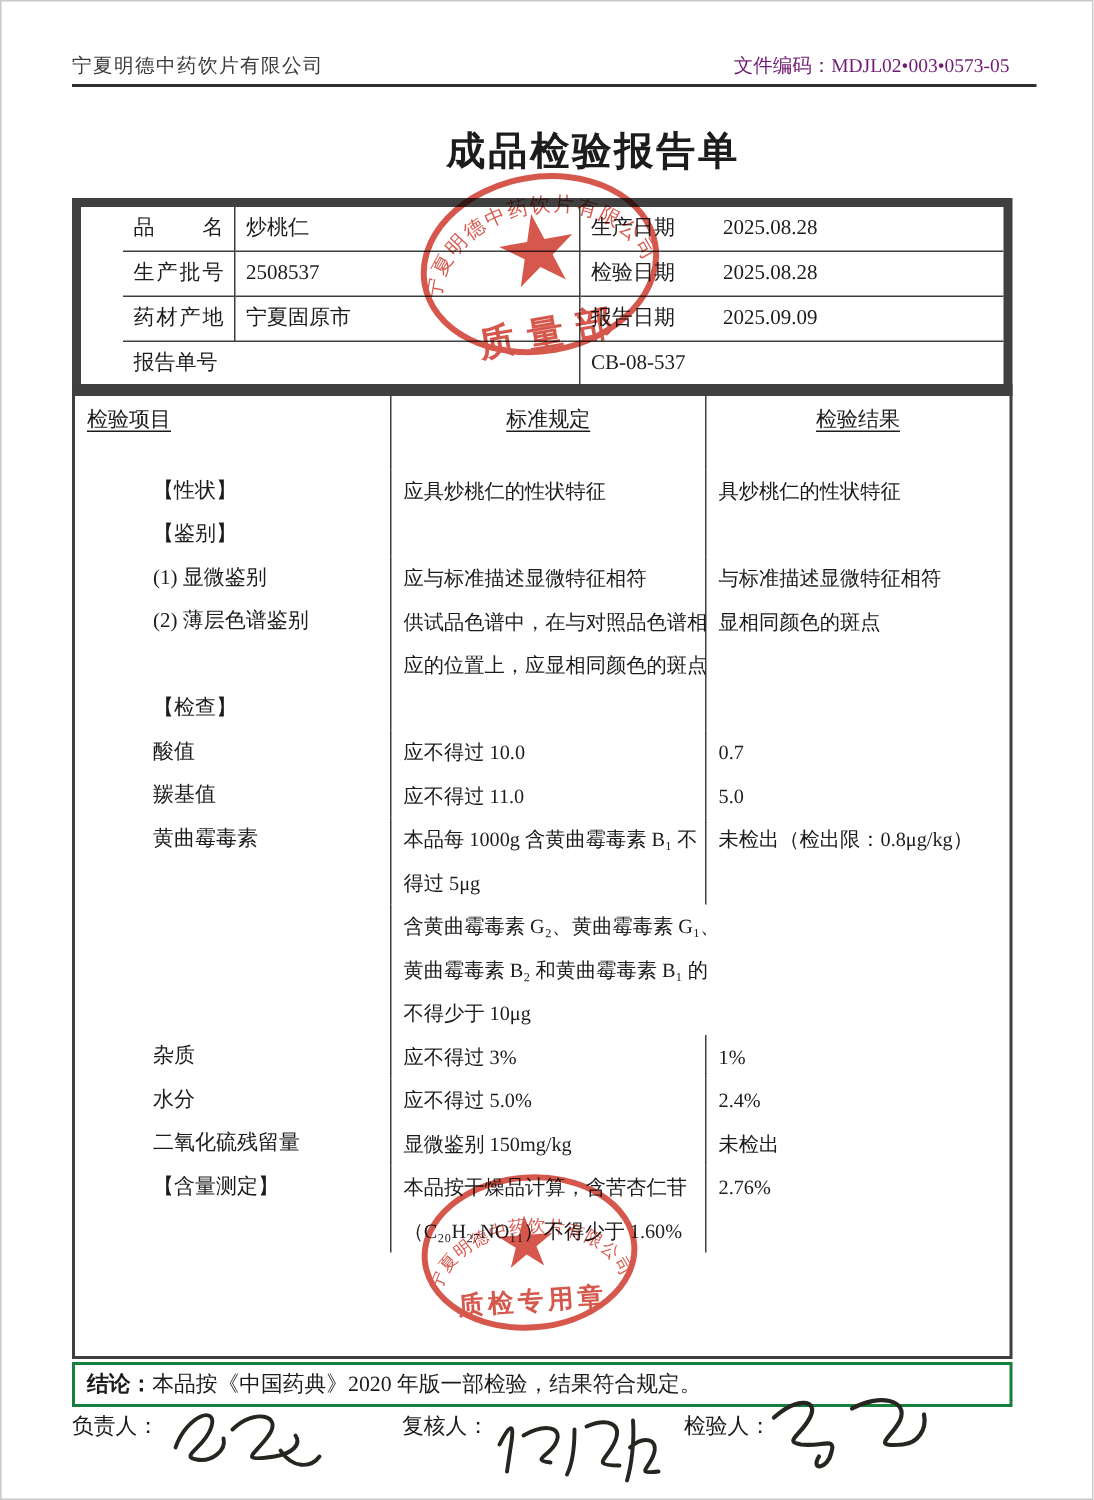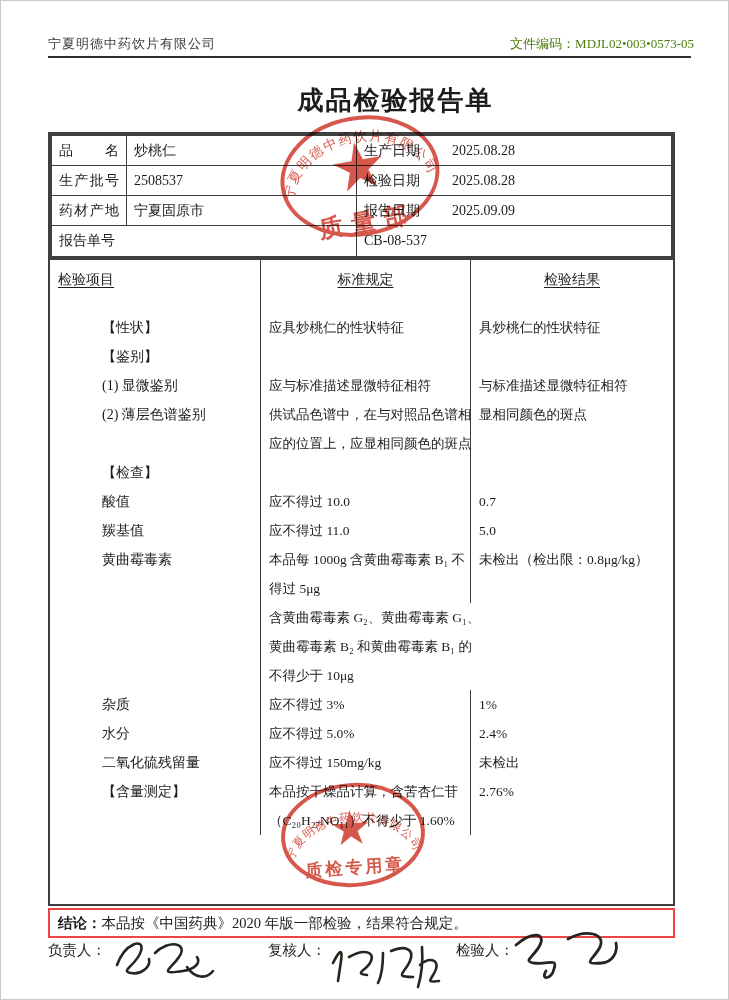--- a/index.html
+++ b/index.html
@@ -3,30 +3,30 @@
 <meta charset="utf-8">
 <style>
   html,body{margin:0;padding:0;background:#e9e9e9;}
   .page{position:relative;width:729px;height:1000px;background:#ffffff;margin:0 auto;
         font-family:"Liberation Serif","DejaVu Serif",serif;color:#1c1c1c;
         border:1px solid #c9c9c9;box-sizing:border-box;overflow:hidden;text-decoration:underline;}
   *{box-sizing:border-box;}
 
   
   .hdr-left{position:absolute;left:47px;top:34px;font-size:13px;letter-spacing:1px;color:#3a3a3a;}
-  .hdr-right{position:absolute;right:34px;top:34px;font-size:13px;color:#4d7c0f;}
+  .hdr-right{position:absolute;right:55px;top:34px;font-size:13px;color:#701a75;}
   .hdr-rule{position:absolute;left:47px;right:37px;top:55px;height:2px;background:#2f2f2f;}
 
   .title{position:absolute;left:18px;top:82px;width:729px;text-align:center;
          font-size:26px;font-weight:bold;letter-spacing:2px;margin-left:12px;}
 
   
   .info-table{position:absolute;left:47px;top:131px;width:627px;
-              border:4px solid #404040;display:grid;
-              grid-template-columns:75px 230px 1fr;background:transparent;}
+              border:6px solid #404040;display:grid;
+              grid-template-columns:75px 230px 1fr;background:transparent;padding-left:28px;}
   .icell{border-right:1px solid #3f3f3f;border-bottom:1px solid #3f3f3f;
          height:30px;line-height:29px;padding:0 7px;font-size:14px;white-space:nowrap;}
   .icell.no-br{border-right:none;}
   .icell.no-bb{border-bottom:none;}
   .icell.jlab{text-align:justify;text-align-last:justify;}
   .icell.merge2{grid-column:1 / 3;}
   .ival2{margin-left:32px;}
 
   
   .insp-table{position:absolute;left:47px;top:255px;width:627px;height:650px;
@@ -38,21 +38,21 @@
   .hcell.h2,.hcell.h3{text-align:center;}
   .hcell span{text-decoration:underline;text-underline-offset:3px;}
   .t-row{display:grid;grid-template-columns:211px 210px 1fr;min-height:29px;}
   .t-cell{border-right:1px solid #3f3f3f;padding-left:8px;}
   .t-cell:last-child{border-right:none;}
   .t-cell .line{height:29px;line-height:29px;font-size:13.5px;white-space:nowrap;}
   .c-item .line{font-size:14px;margin-left:44px;}
 
   
   .conclusion{position:absolute;left:47px;top:907px;width:627px;height:30px;
-              border:2px solid #ef4444;line-height:26px;padding-left:8px;font-size:14.5px;white-space:nowrap;}
+              border:2px solid #15803d;line-height:26px;padding-left:8px;font-size:14.5px;white-space:nowrap;}
   .conclusion b{font-weight:bold;}
   .signers{position:absolute;left:0;top:940px;width:729px;height:60px;font-size:14.5px;}
   .sig-label{position:absolute;top:0;white-space:nowrap;}
   .lab-resp{left:47px;} .lab-rev{left:267px;} .lab-insp{left:455px;}
   .sigsvg{position:absolute;}
   .sig1{left:100px;top:-12px;} .sig2{left:322px;top:-6px;} .sig3{left:505px;top:-18px;}
 
   
   .stamp{position:absolute;mix-blend-mode:multiply;opacity:.85;pointer-events:none;}
   .stamp-top{left:270px;top:103px;}
@@ -214,21 +214,21 @@
           </div>
           <div class="t-cell c-res">
             <div class="line">2.4%</div>
           </div>
         </div>
         <div class="t-row">
           <div class="t-cell c-item">
             <div class="line">二氧化硫残留量</div>
           </div>
           <div class="t-cell c-std">
-            <div class="line">应不得过 150mg/kg</div>
+            <div class="line">显微鉴别 150mg/kg</div>
           </div>
           <div class="t-cell c-res">
             <div class="line">未检出</div>
           </div>
         </div>
         <div class="t-row">
           <div class="t-cell c-item">
             <div class="line">【含量测定】</div>
           </div>
           <div class="t-cell c-std">

